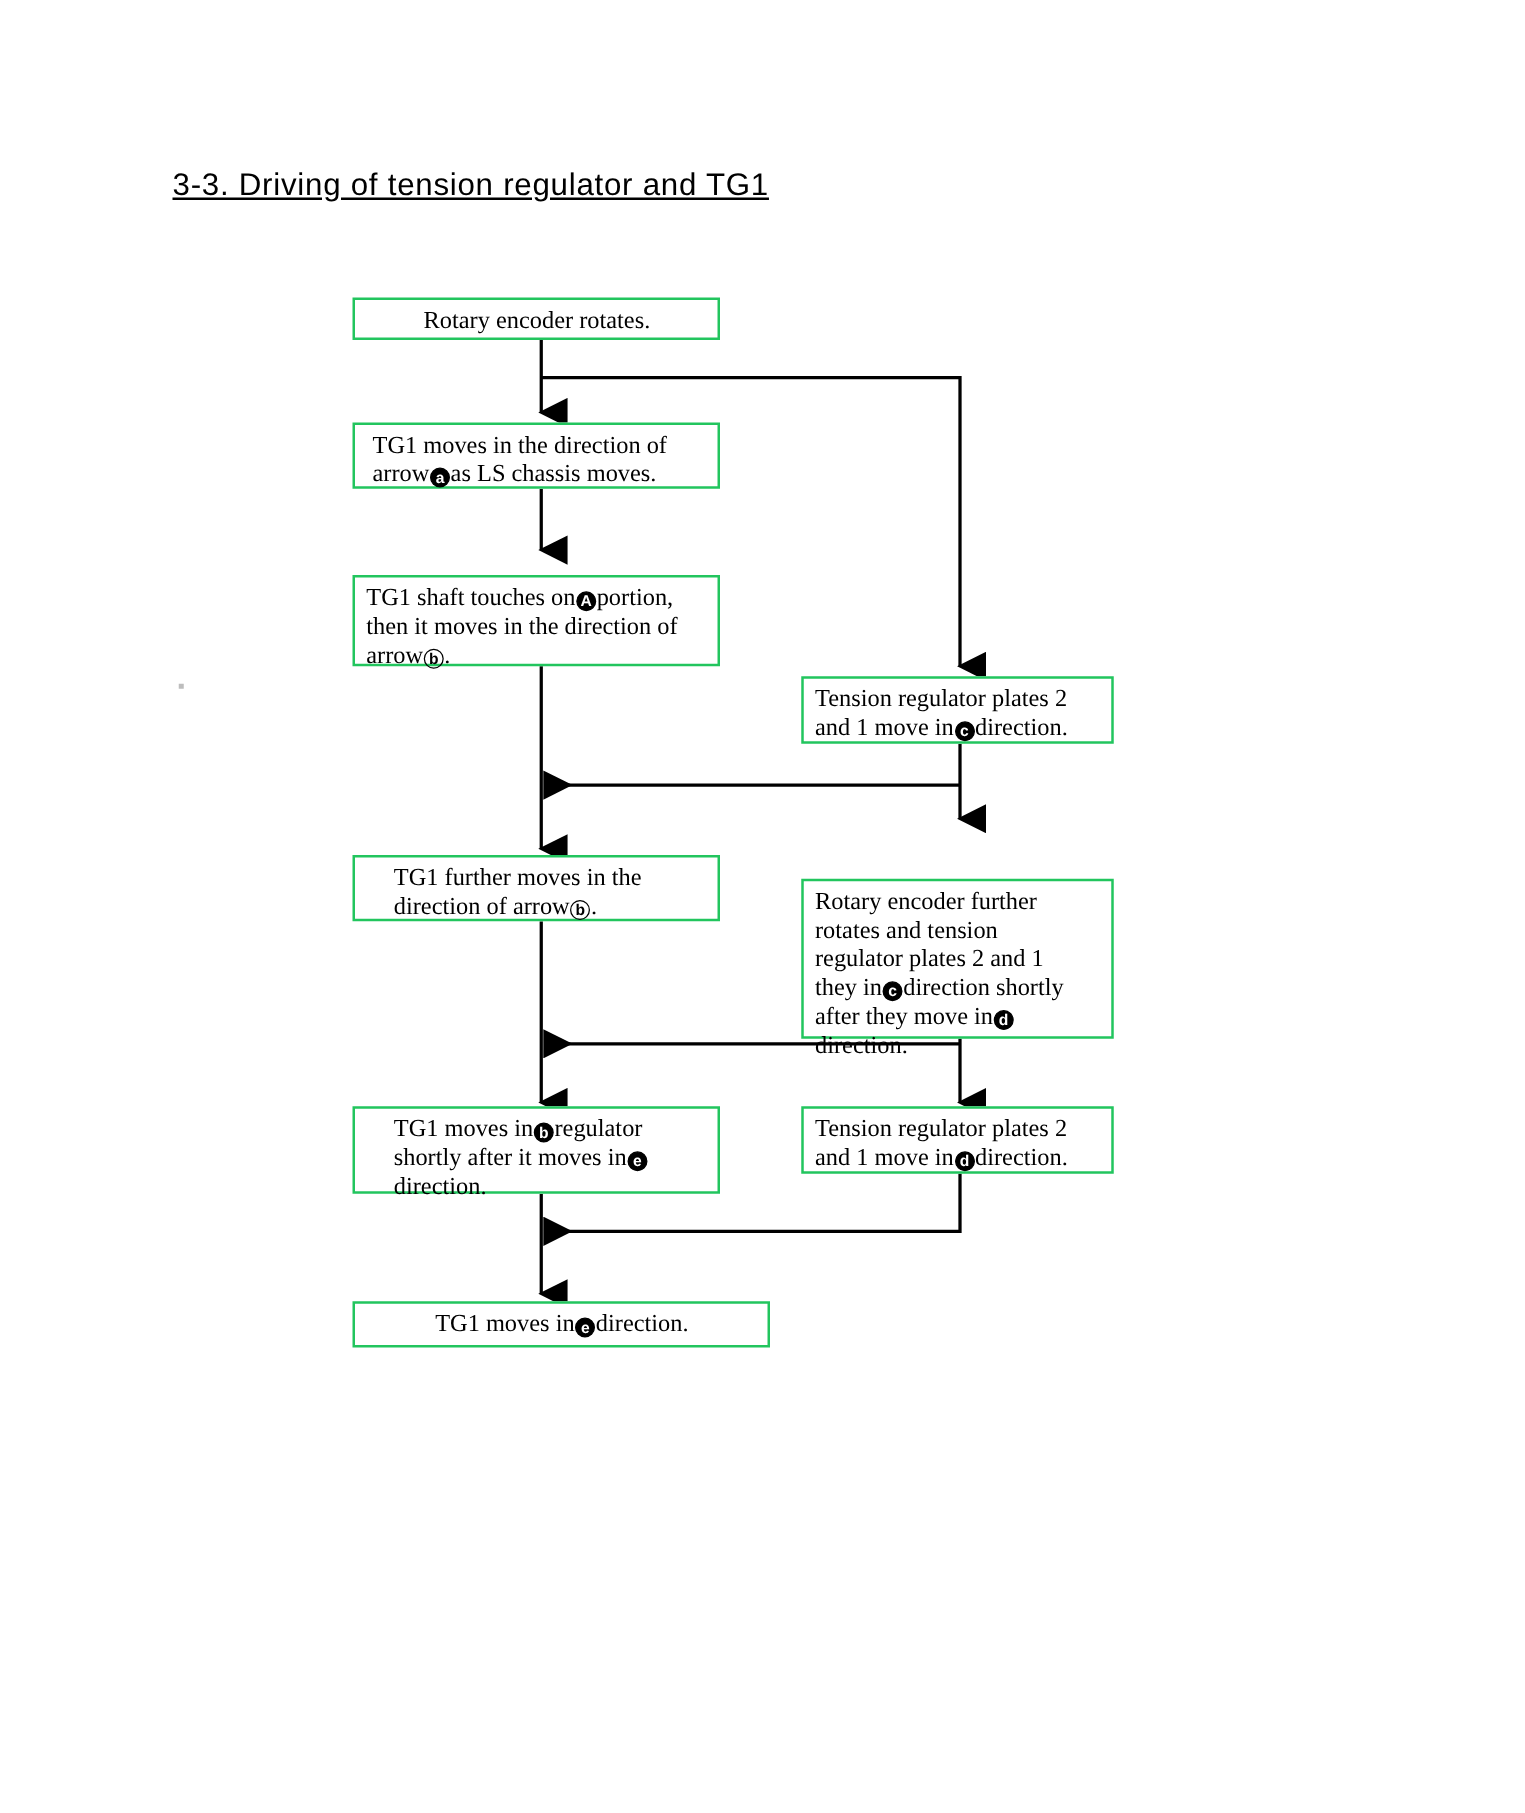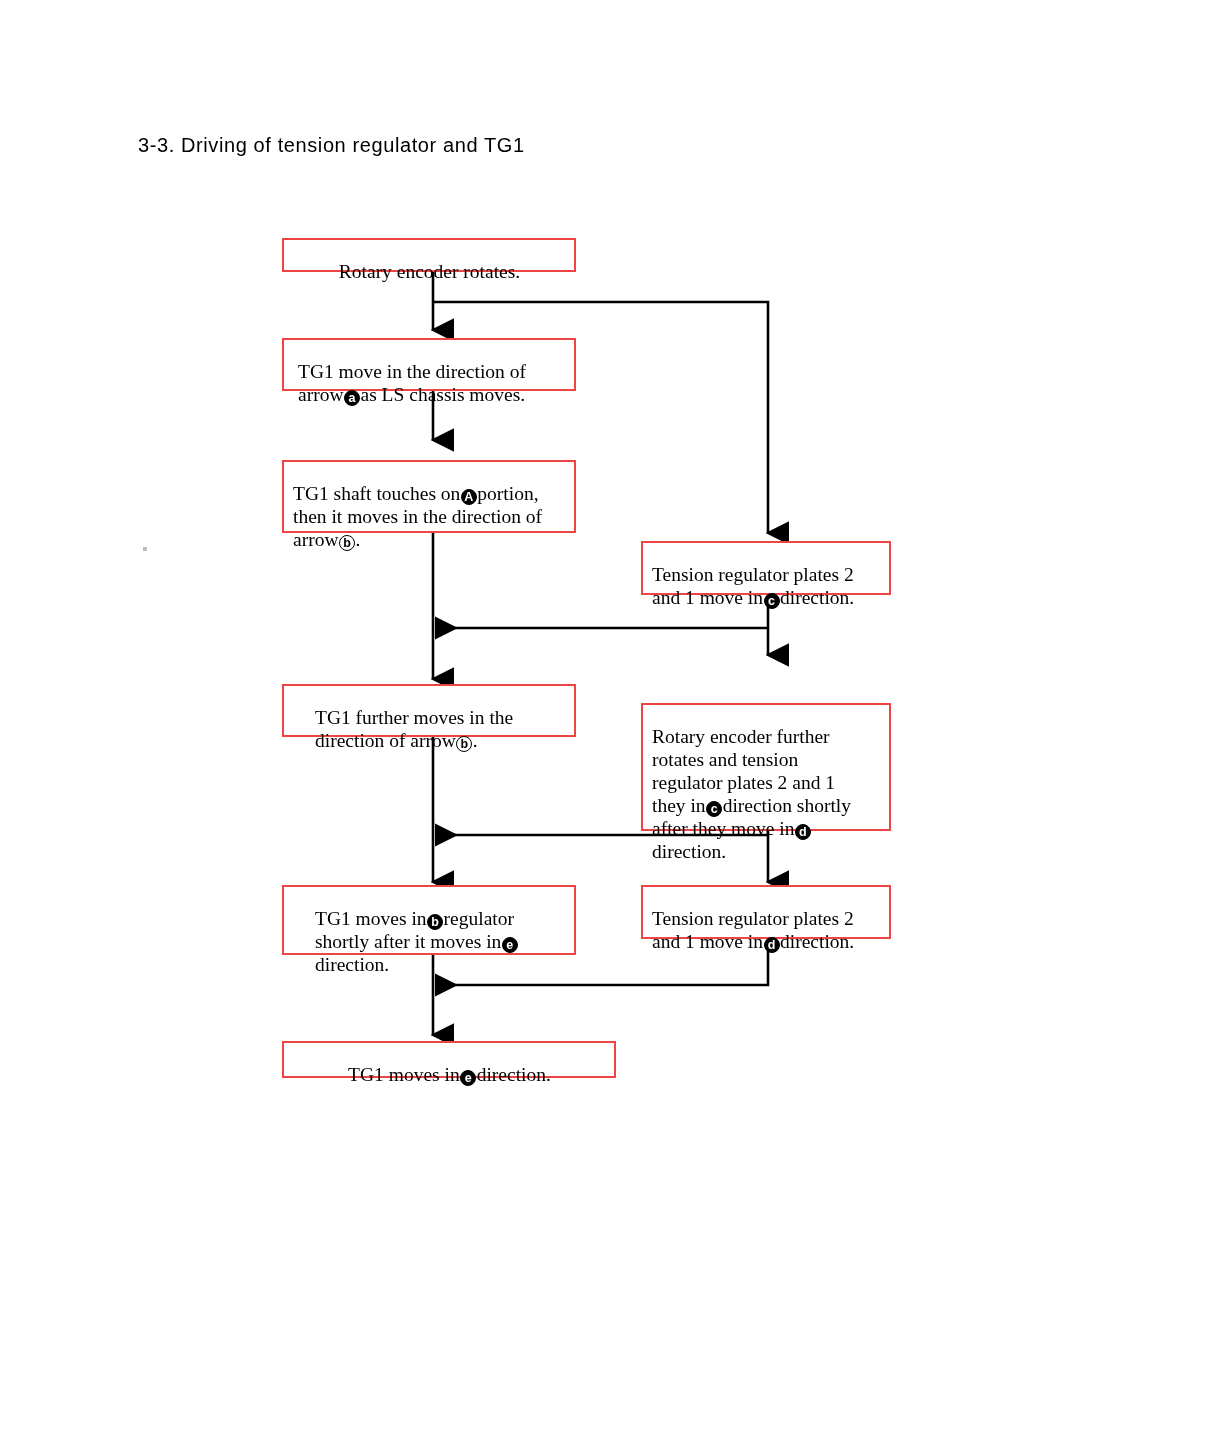--- a/index.html
+++ b/index.html
@@ -15,24 +15,25 @@
     color: #000000;
     overflow: hidden;
   }
 
   
   .page-title {
     position: absolute;
     left: 138px;
     top: 134px;
     font-family: "Liberation Sans", sans-serif;
-    font-size: 20px;
+    font-size: 25px;
     letter-spacing: 0.6px;
     color: #000;
     white-space: nowrap;
+    text-decoration: underline;
   }
 
   
   .flow-canvas {
     position: absolute;
     left: 0;
     top: 0;
     width: 1220px;
     height: 1450px;
   }
@@ -41,27 +42,27 @@
     left: 0;
     top: 0;
     width: 1220px;
     height: 1450px;
   }
 
   
   .node {
     position: absolute;
     box-sizing: border-box;
-    border: 2px solid #ef4444;
+    border: 2px solid #22c55e;
     background: #ffffff;
     font-family: "Liberation Serif", serif;
     font-size: 19.5px;
     line-height: 1.18;
     color: #000;
-    padding: 20px 8px 5px 9px;
+    padding: 5px 8px 5px 9px;
   }
   .node.center-text {
     text-align: center;
   }
   .node .line {
     display: block;
     white-space: nowrap;
   }
 
   
@@ -134,21 +135,21 @@
 
       <path d="M 768 935 L 768 985 L 437 985" marker-end="url(#ah-left)"></path>
     </g>
   </svg>
 
   <div class="node center-text" style="left:282px; top:238px; width:294px; height:34px;">
     <span class="line">Rotary encoder rotates.</span>
   </div>
 
   <div class="node" style="left:282px; top:338px; width:294px; height:53px; padding-left:14px;">
-    <span class="line">TG1 move in the direction of</span>
+    <span class="line">TG1 moves in the direction of</span>
     <span class="line"><span>arrow</span><span class="circ filled">a</span><span>as LS chassis moves.</span></span>
   </div>
 
   <div class="node" style="left:282px; top:460px; width:294px; height:73px;">
     <span class="line"><span>TG1 shaft touches on</span><span class="circ filled">A</span><span>portion,</span></span>
     <span class="line">then it moves in the direction of</span>
     <span class="line"><span>arrow</span><span class="circ">b</span><span>.</span></span>
   </div>
 
   <div class="node" style="left:641px; top:541px; width:250px; height:54px;">

